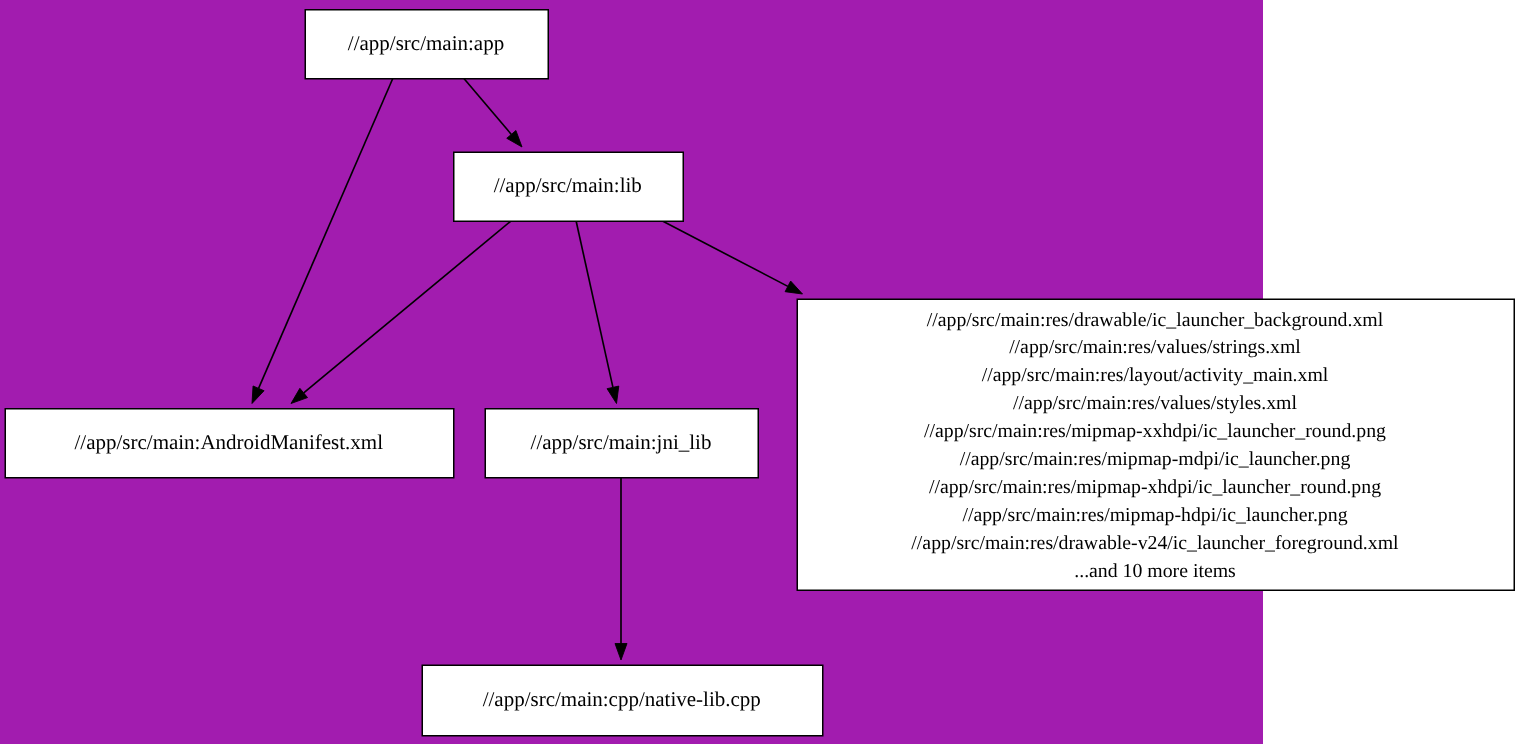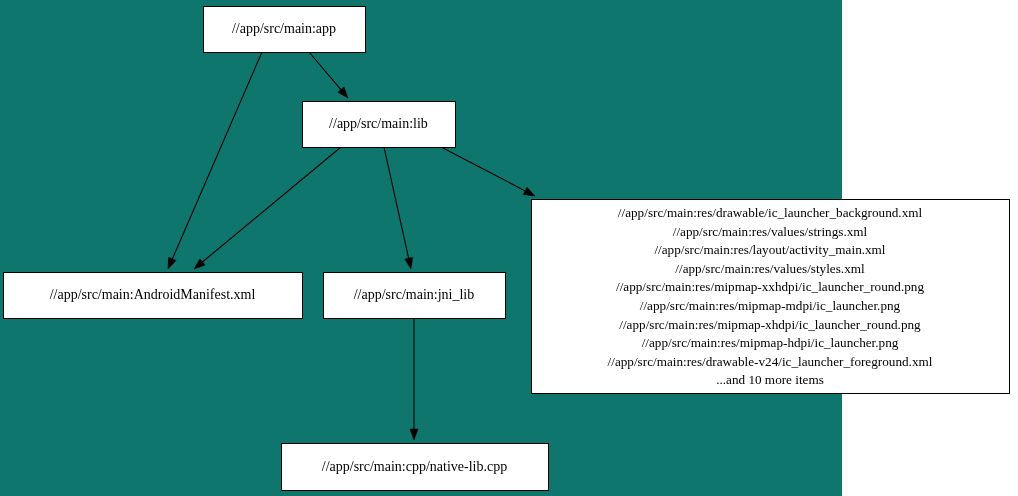--- a/index.html
+++ b/index.html
@@ -11,21 +11,21 @@
   body {
     width: 1018px;
     height: 496px;
     overflow: hidden;
     font-family: "Liberation Serif", "DejaVu Serif", serif;
   }
   #graph-root {
     position: relative;
     width: 842px;
     height: 496px;
-    background: #0f766e;
+    background: #a21caf;
   }
   svg.graph-canvas {
     position: absolute;
     top: 0;
     left: 0;
     width: 1018px;
     height: 496px;
     display: block;
   }
   .node-box {

